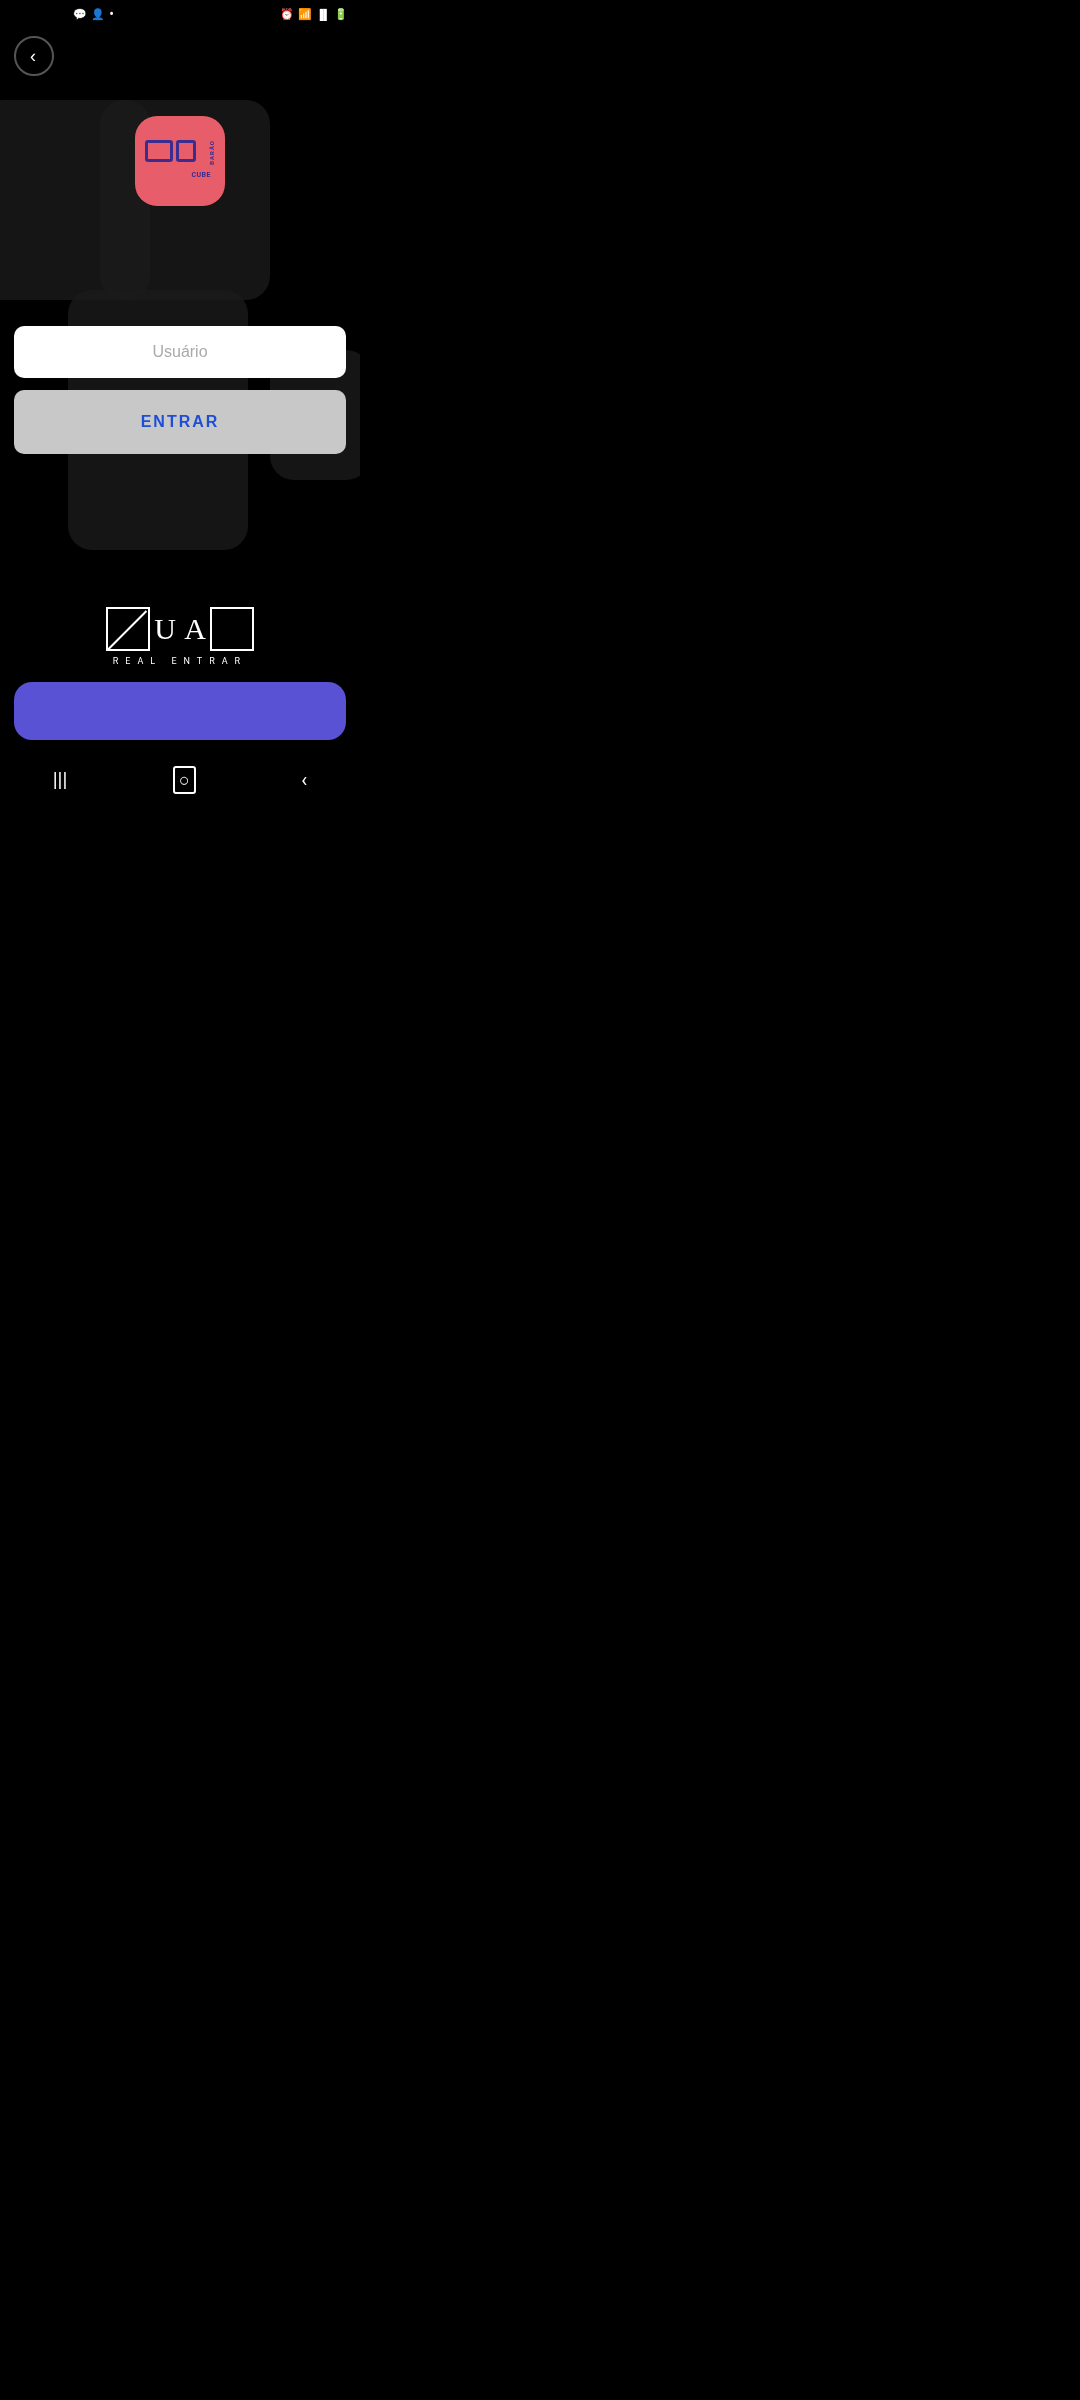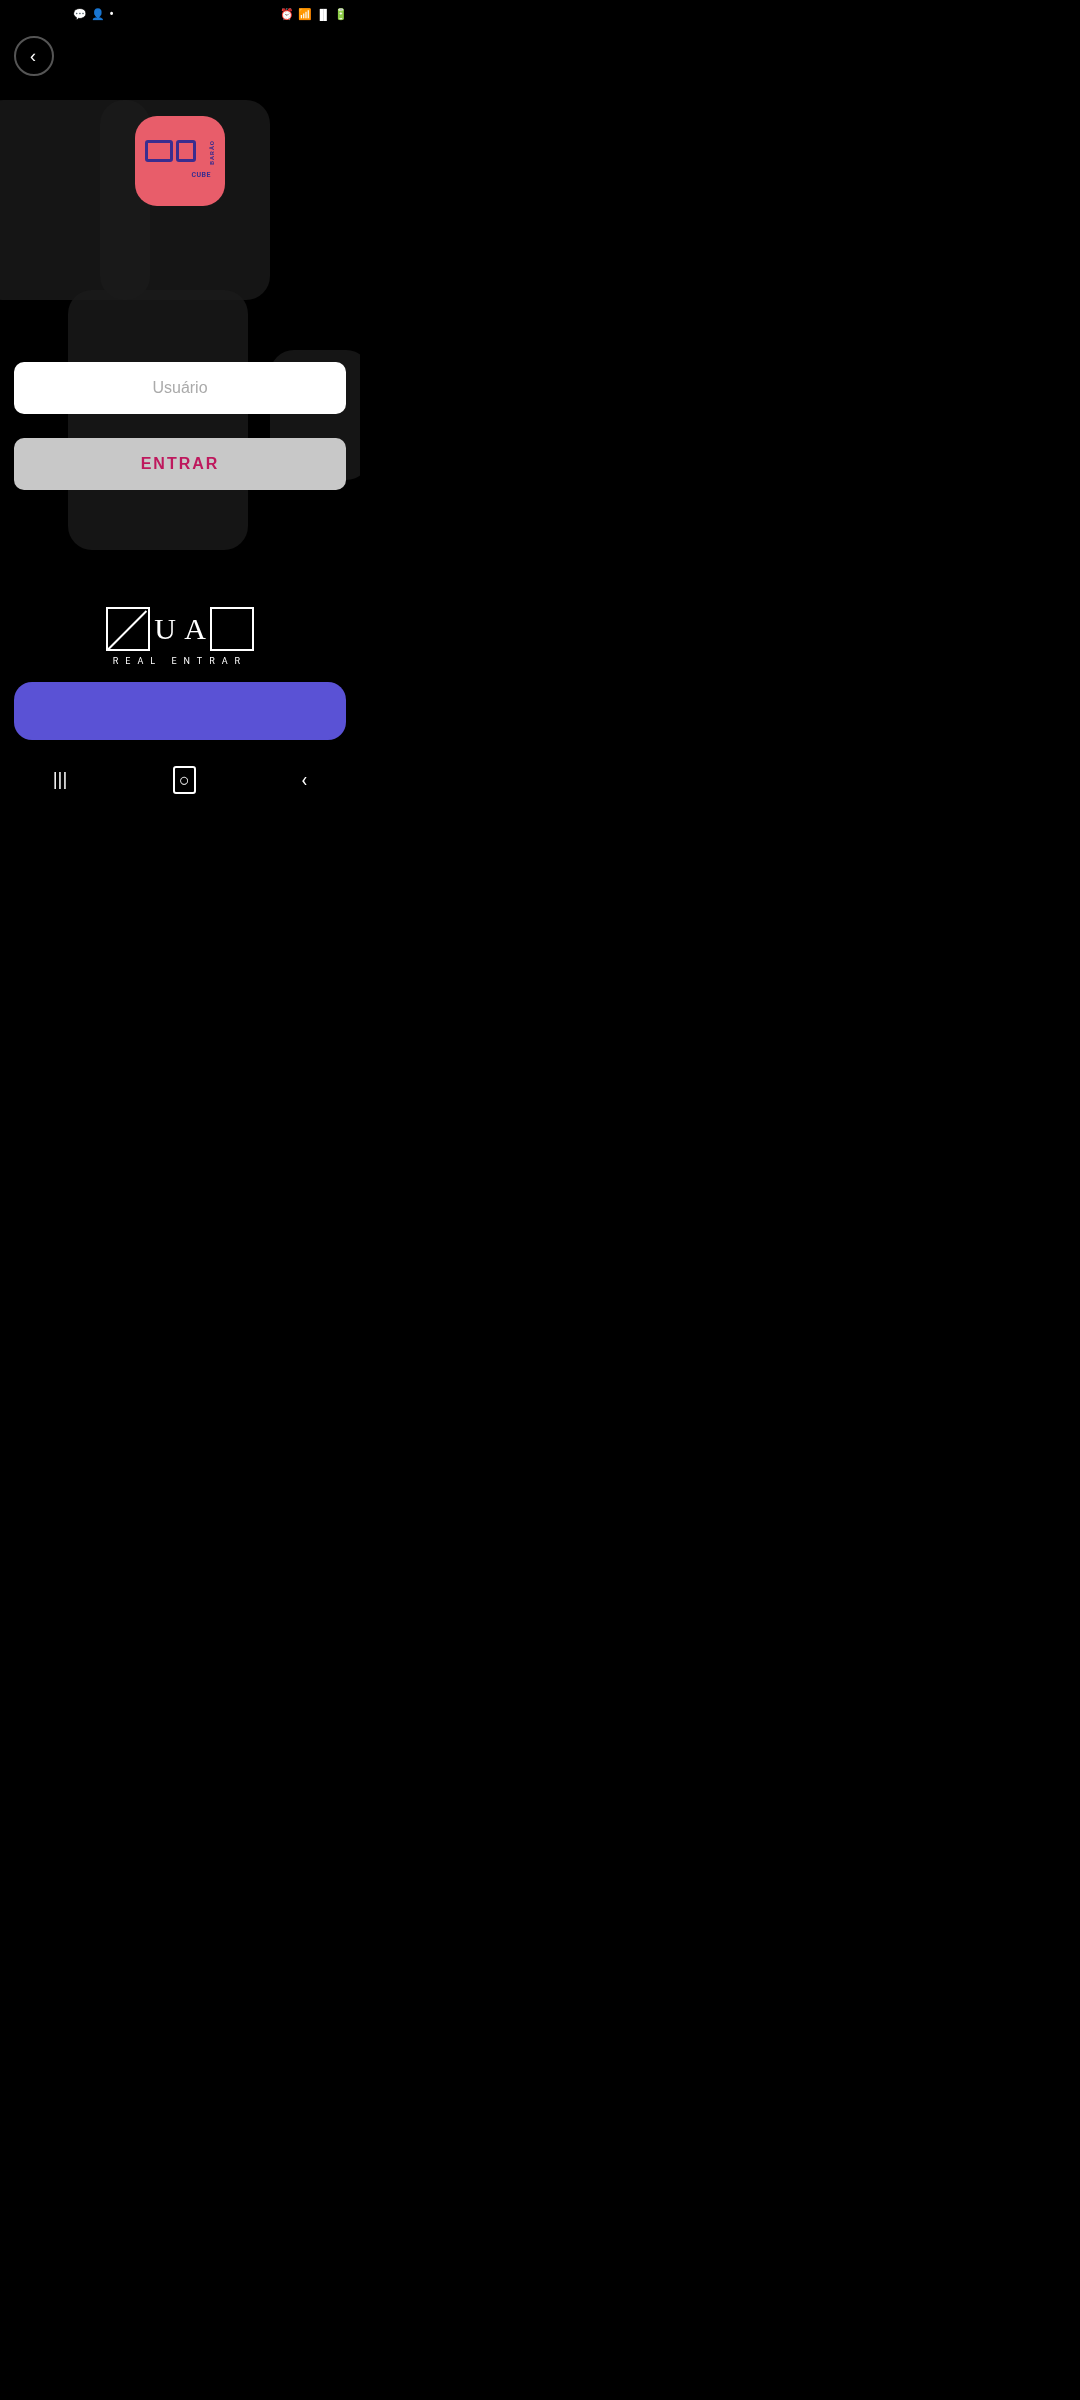--- a/index.html
+++ b/index.html
@@ -131,49 +131,48 @@
       margin-bottom: 120px;
       flex-shrink: 0;
     }
 
     
     .login-form {
       width: 100%;
       padding: 0 14px;
       display: flex;
       flex-direction: column;
-      gap: 24px;
-      margin-top: 36px;
+      gap: 12px;
     }
 
     .input-field {
       width: 100%;
       height: 52px;
       background: #fff;
       border-radius: 10px;
       border: none;
       text-align: center;
       font-size: 16px;
       color: #aaa;
       outline: none;
     }
 
     .input-field::placeholder {
       color: #aaa;
     }
 
     .enter-btn {
       width: 100%;
-      height: 52px;
+      height: 64px;
       background: #c8c8c8;
       border-radius: 10px;
       border: none;
       font-size: 16px;
       font-weight: 700;
-      color: #be185d;
+      color: #1d4ed8;
       letter-spacing: 2px;
       cursor: pointer;
     }
 
     
     .bottom-section {
       position: absolute;
       bottom: 60px;
       left: 0;
       width: 100%;

